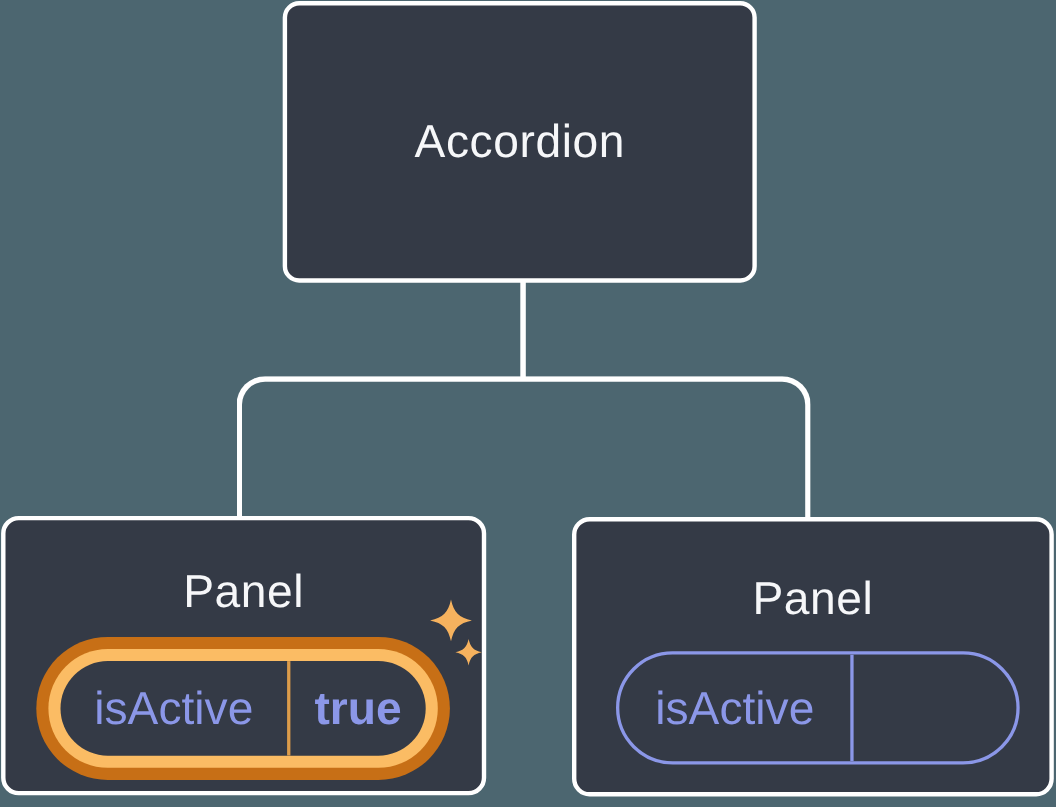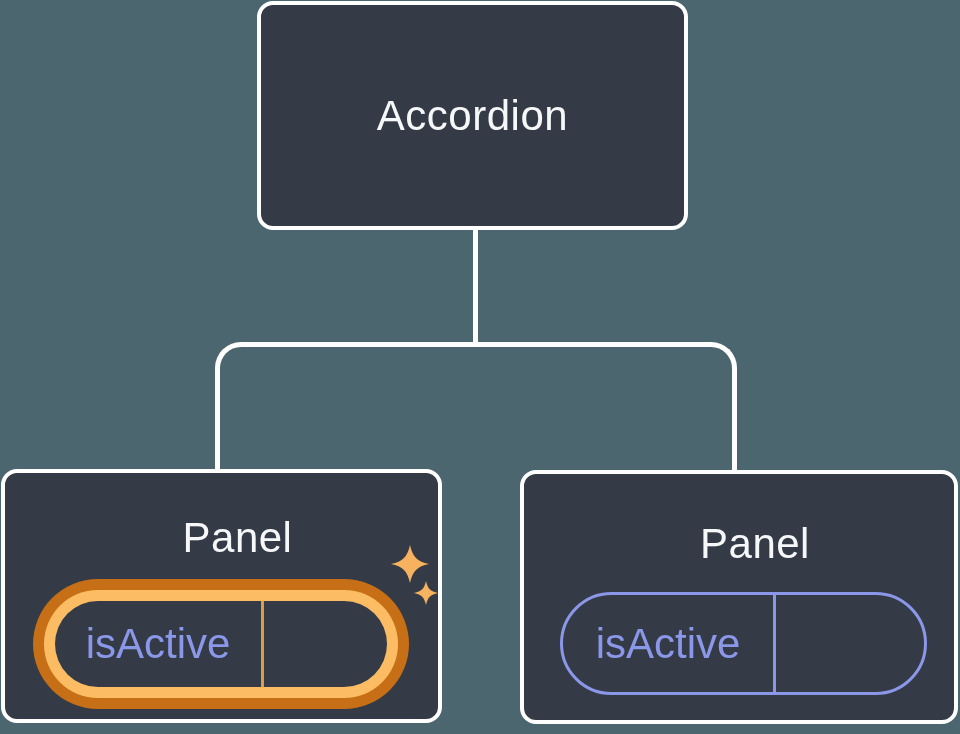--- a/index.html
+++ b/index.html
@@ -11,27 +11,27 @@
     font-family:"Liberation Sans", sans-serif;
   }
   
   .node{
     position:absolute;
     background:#343a46;
     border:4px solid #ffffff;
     border-radius:16px;
     box-sizing:border-box;
   }
-  .node-root{left:257px;top:1px;width:431px;height:229px;display:flex;align-items:center;justify-content:center;}
+  .node-root{left:257px;top:1px;width:431px;height:256px;display:flex;align-items:center;justify-content:center;border-radius:15px;}
   .node-title{
     color:#f6f7f9;font-size:42px;font-weight:500;letter-spacing:.5px;
   }
   .panel-title{
     position:absolute;left:0;width:100%;text-align:center;
-    color:#f6f7f9;font-size:42px;font-weight:500;letter-spacing:.5px;margin-left:16px;
+    color:#f6f7f9;font-size:42px;font-weight:500;letter-spacing:.5px;
   }
   .node-panel-left{left:1px;top:469px;width:441px;height:254px;}
   .node-panel-right{left:520px;top:470px;width:438px;height:254px;}
   
   .stem{
     position:absolute;left:473px;top:211px;width:5px;height:133px;background:#ffffff;
   }
   .branch{
     position:absolute;left:215px;top:342px;width:522px;height:128px;
     border-top:5px solid #ffffff;border-left:5px solid #ffffff;border-right:5px solid #ffffff;
@@ -79,20 +79,21 @@
   </div>
 
   <div class="node node-panel-left">
     <div class="panel-title" style="top:41px;">Panel</div>
 
     <div class="pill-ring-outer">
       <div class="pill-ring-inner">
         <div class="pill-core">
           <div class="cell left">isActive</div>
           <div class="vdivider"></div>
+          <div class="cell right">true</div>
         </div>
       </div>
     </div>
 
     <svg class="sparkles" viewBox="0 0 58 68">
       <path fill="#f6b25e" d="M 24 2 C 26.5 13.8 31.2 18.5 43 21 C 31.2 23.5 26.5 28.2 24 40 C 21.5 28.2 16.8 23.5 5 21 C 16.8 18.5 21.5 13.8 24 2 Z"></path>
       <path fill="#f6b25e" d="M 40 38 C 41.6 45.5 44.5 48.4 52 50 C 44.5 51.6 41.6 54.5 40 62 C 38.4 54.5 35.5 51.6 28 50 C 35.5 48.4 38.4 45.5 40 38 Z"></path>
     </svg>
   </div>
 

